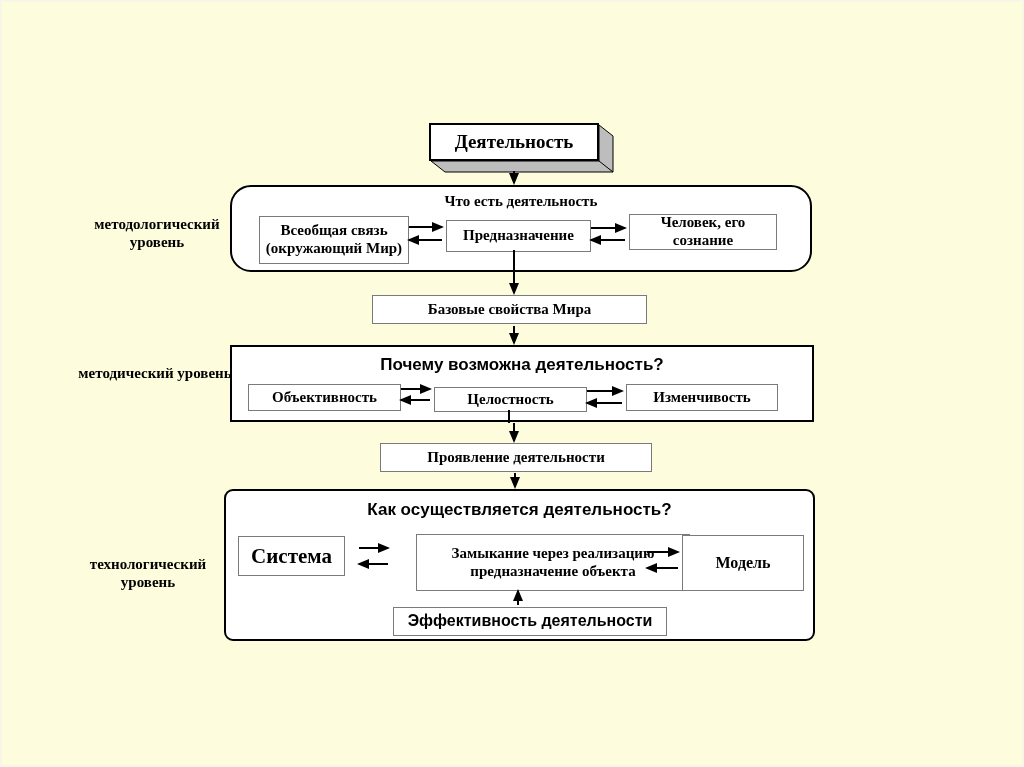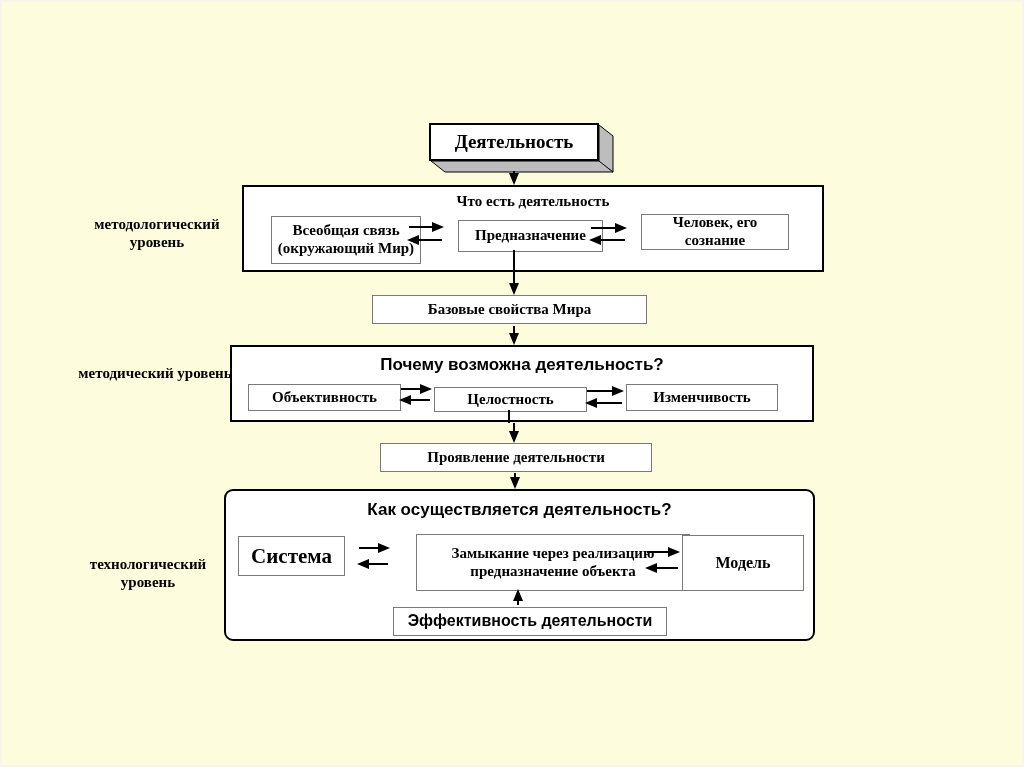--- a/index.html
+++ b/index.html
@@ -95,21 +95,21 @@
       <line x1="676" y1="566" x2="645" y2="566" marker-end="url(#ah)"></line>
     </g>
   </svg>
 
   <div class="root-box serif">Деятельность</div>
 
   <div class="level-label" style="left:75px; top:213px;">методологический уровень</div>
   <div class="level-label" style="left:73px; top:362px;">методический уровень</div>
   <div class="level-label" style="left:66px; top:553px;">технологический уровень</div>
 
-  <div class="section" style="left:240px; top:183px; width:582px; height:87px;">
+  <div class="section" style="left:228px; top:183px; width:582px; height:87px;border-radius:21px;">
     <div class="sec-title serif" style="top:6px; font-size:15px;">Что есть  деятельность</div>
     <div class="box serif" style="left:27px; top:29px; width:150px; height:48px; font-size:15px;">Всеобщая связь (окружающий Мир)</div>
     <div class="box serif" style="left:214px; top:33px; width:145px; height:32px; font-size:15px;">Предназначение</div>
     <div class="box serif" style="left:397px; top:27px; width:148px; height:36px; font-size:15px;">Человек, его сознание</div>
   </div>
 
   <div class="box serif" style="left:370px; top:293px; width:275px; height:29px; font-size:15px; z-index:3;">Базовые свойства Мира</div>
 
   <div class="section" style="left:228px; top:343px; width:584px; height:77px;">
     <div class="sec-title sans" style="top:8px; font-size:17px;">Почему возможна деятельность?</div>

